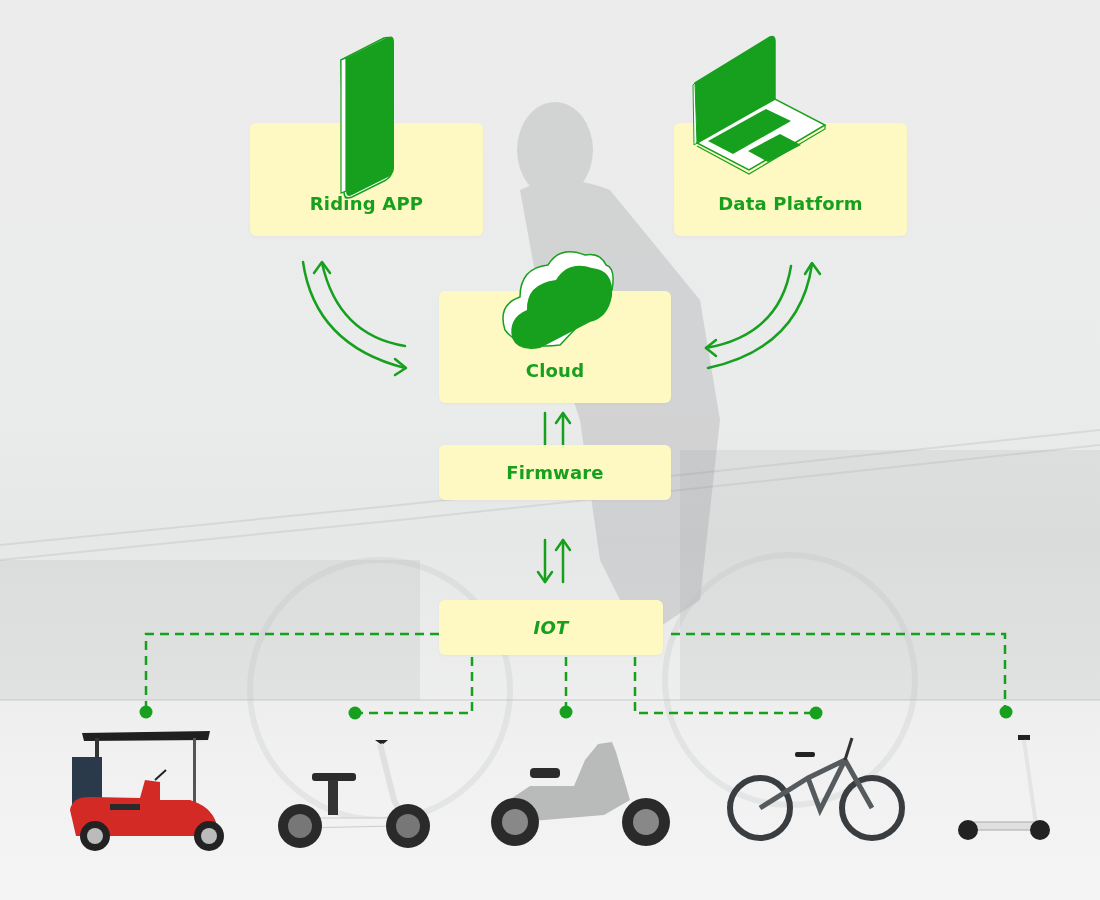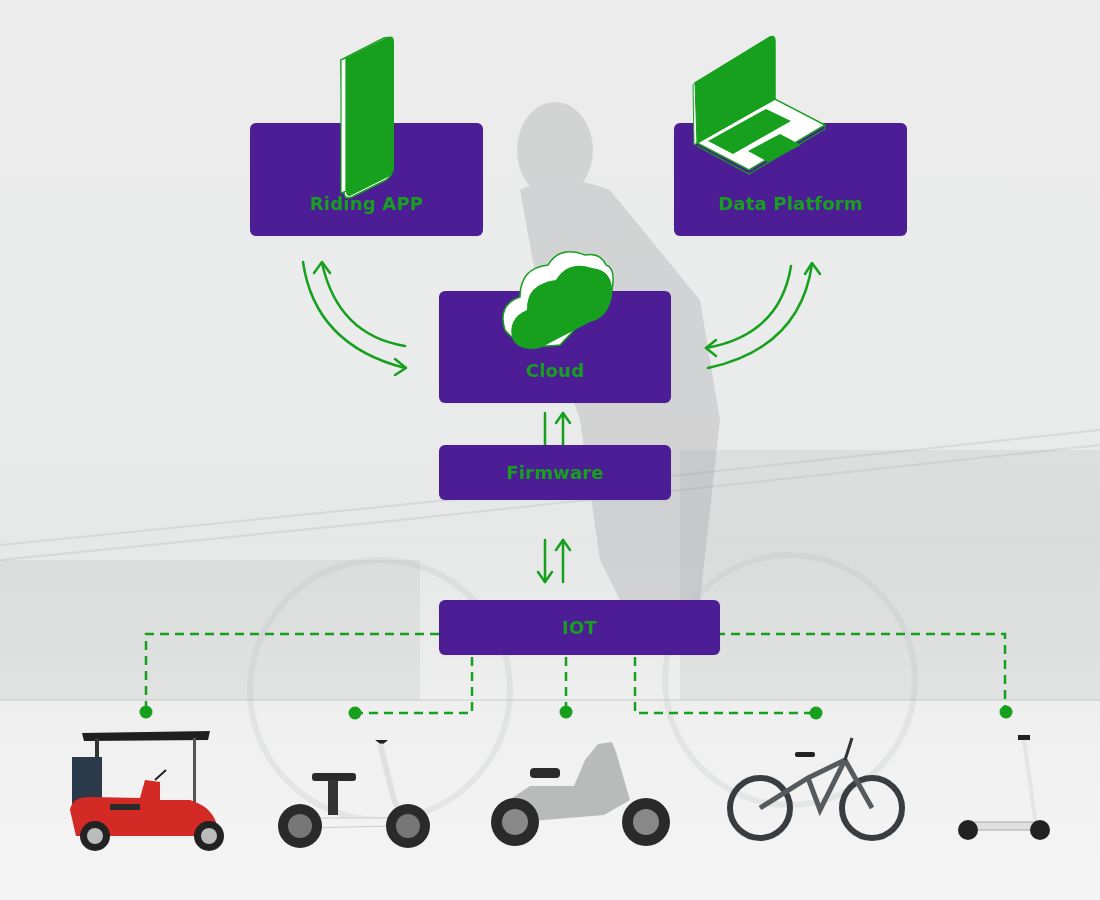--- a/index.html
+++ b/index.html
@@ -3,21 +3,21 @@
 <meta charset="utf-8">
 <style>
   html, body { margin:0; padding:0; }
   body {
     width:1100px; height:900px; position:relative; overflow:hidden;
     font-family:"DejaVu Sans", sans-serif;
     background: linear-gradient(180deg,#ececec 0%,#eaebeb 45%,#e6e7e7 60%,#f1f1f1 85%,#f4f4f4 100%);
   }
   .bg-layer { position:absolute; inset:0; }
   .box {
-    position:absolute; background:#4c1d95; border-radius:6px;
+    position:absolute; background:#fef9c3; border-radius:6px;
     display:flex; align-items:flex-end; justify-content:center;
     box-shadow:0 1px 3px rgba(0,0,0,0.04);
   }
   .box .label {
     color:#16a01d; font-weight:bold; font-size:18px; letter-spacing:0.2px;
   }
   .box.center { align-items:center; }
   svg { position:absolute; left:0; top:0; }
 </style>
 </head>
@@ -91,21 +91,21 @@
 </div>
 <div class="box" style="left:674px;top:123px;width:233px;height:113px;">
   <span class="label" style="margin-bottom:22px;">Data Platform</span>
 </div>
 <div class="box" style="left:439px;top:291px;width:232px;height:112px;">
   <span class="label" style="margin-bottom:22px;">Cloud</span>
 </div>
 <div class="box center" style="left:439px;top:445px;width:232px;height:55px;">
   <span class="label">Firmware</span>
 </div>
-<div class="box center" style="left:439px;top:600px;width:281px;height:55px;">
+<div class="box center" style="left:439px;top:600px;width:224px;height:55px;font-style:italic;">
   <span class="label">IOT</span>
 </div>
 
 <svg width="1100" height="900" viewBox="0 0 1100 900">
 
   <g>
     <path d="M341 60 L384 38 Q392 36 392 44 L392 170 Q392 176 386 180 L352 197 Q344 200 344 192 Z" fill="#fff" stroke="#16a01d" stroke-width="1.5"></path>
     <path d="M346 58 L388 37 Q394 35 394 42 L394 168 Q394 174 388 177 L352 195 Q346 198 346 191 Z" fill="#16a01d"></path>
     <path d="M341 60 L346 58 L346 191 L341 193 Z" fill="#fff" stroke="#16a01d" stroke-width="1.2"></path>
   </g>

